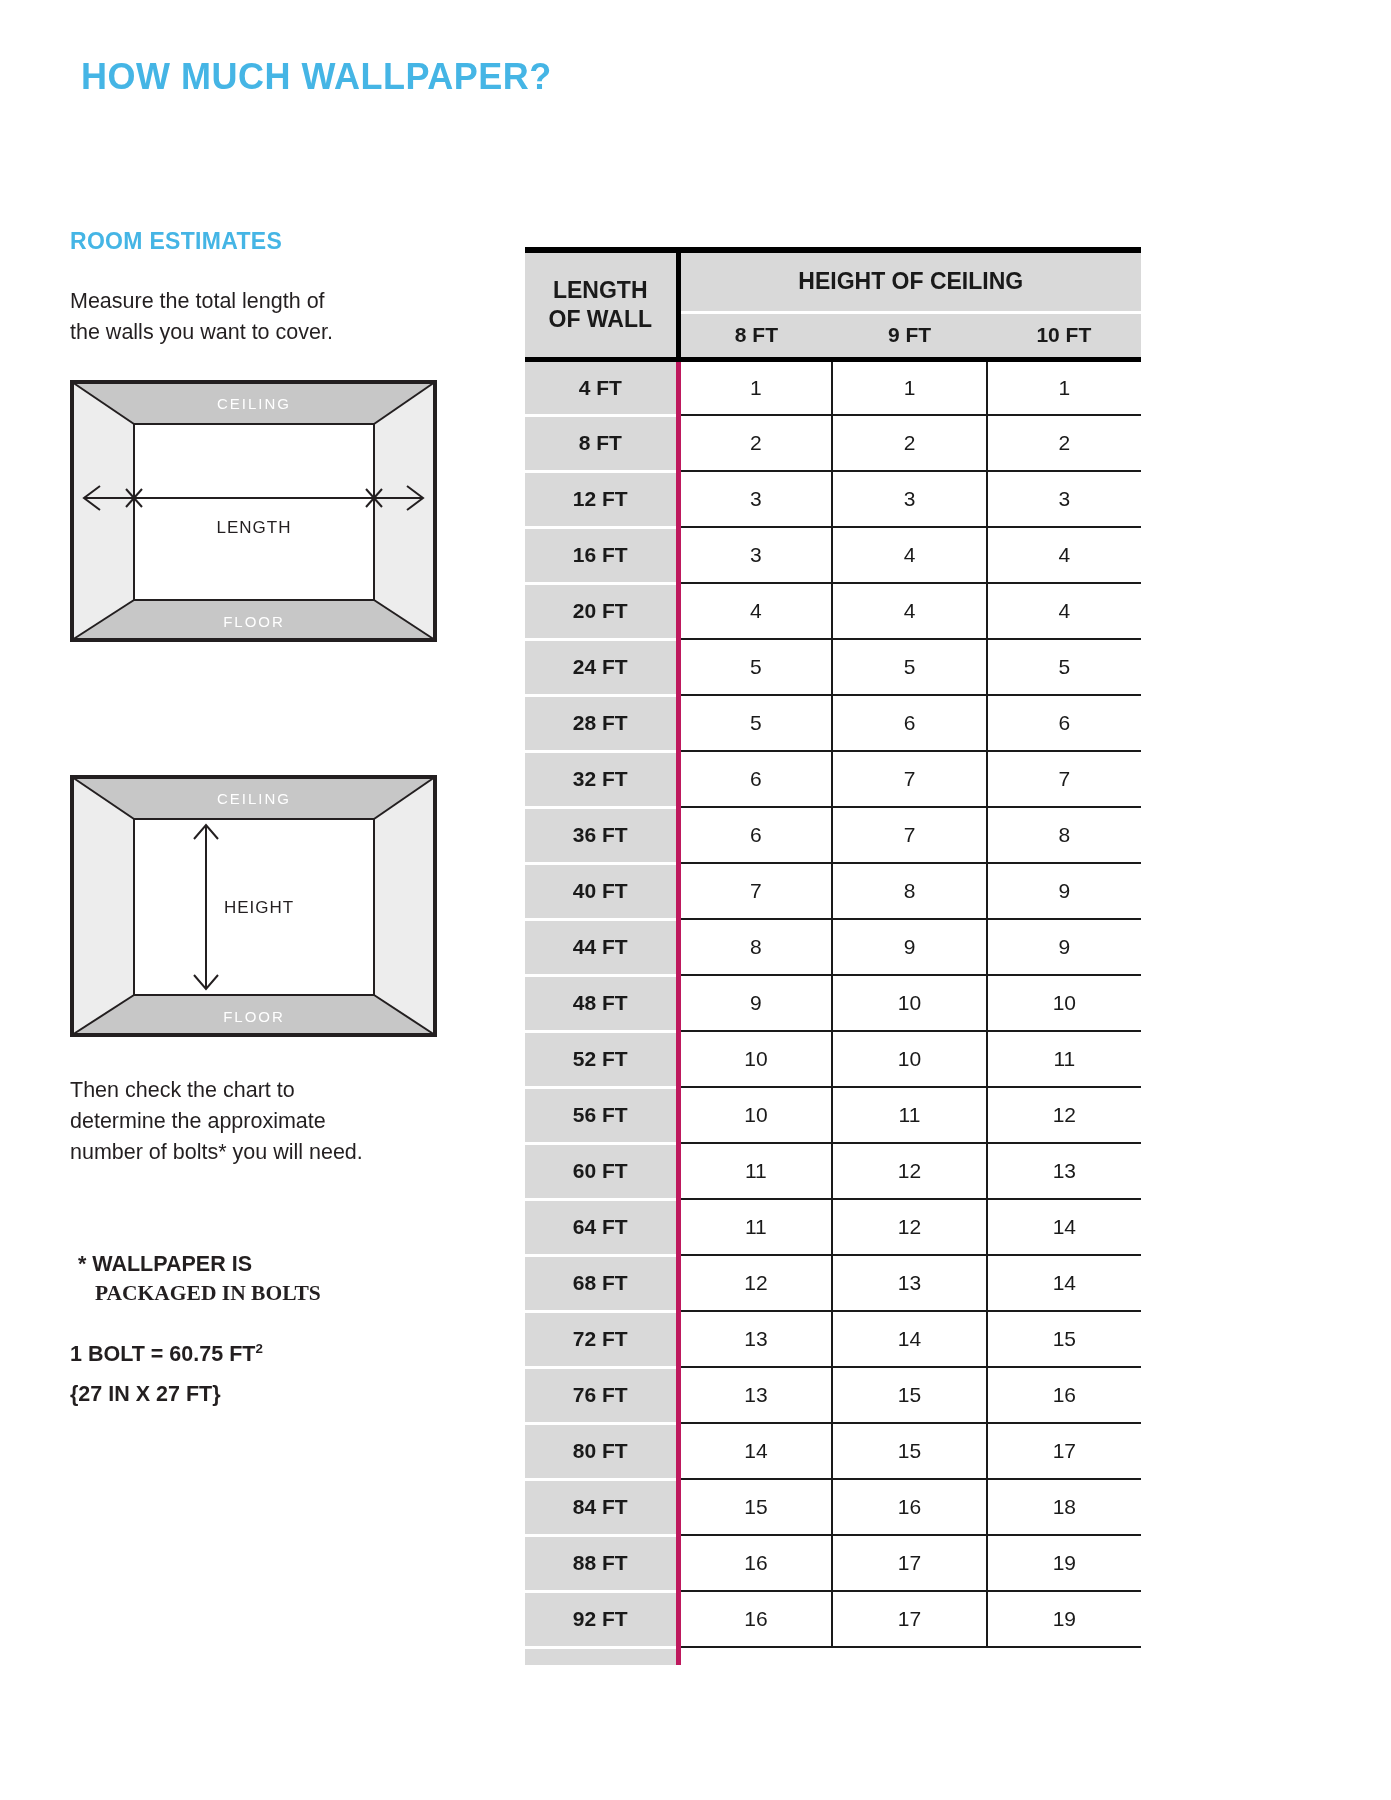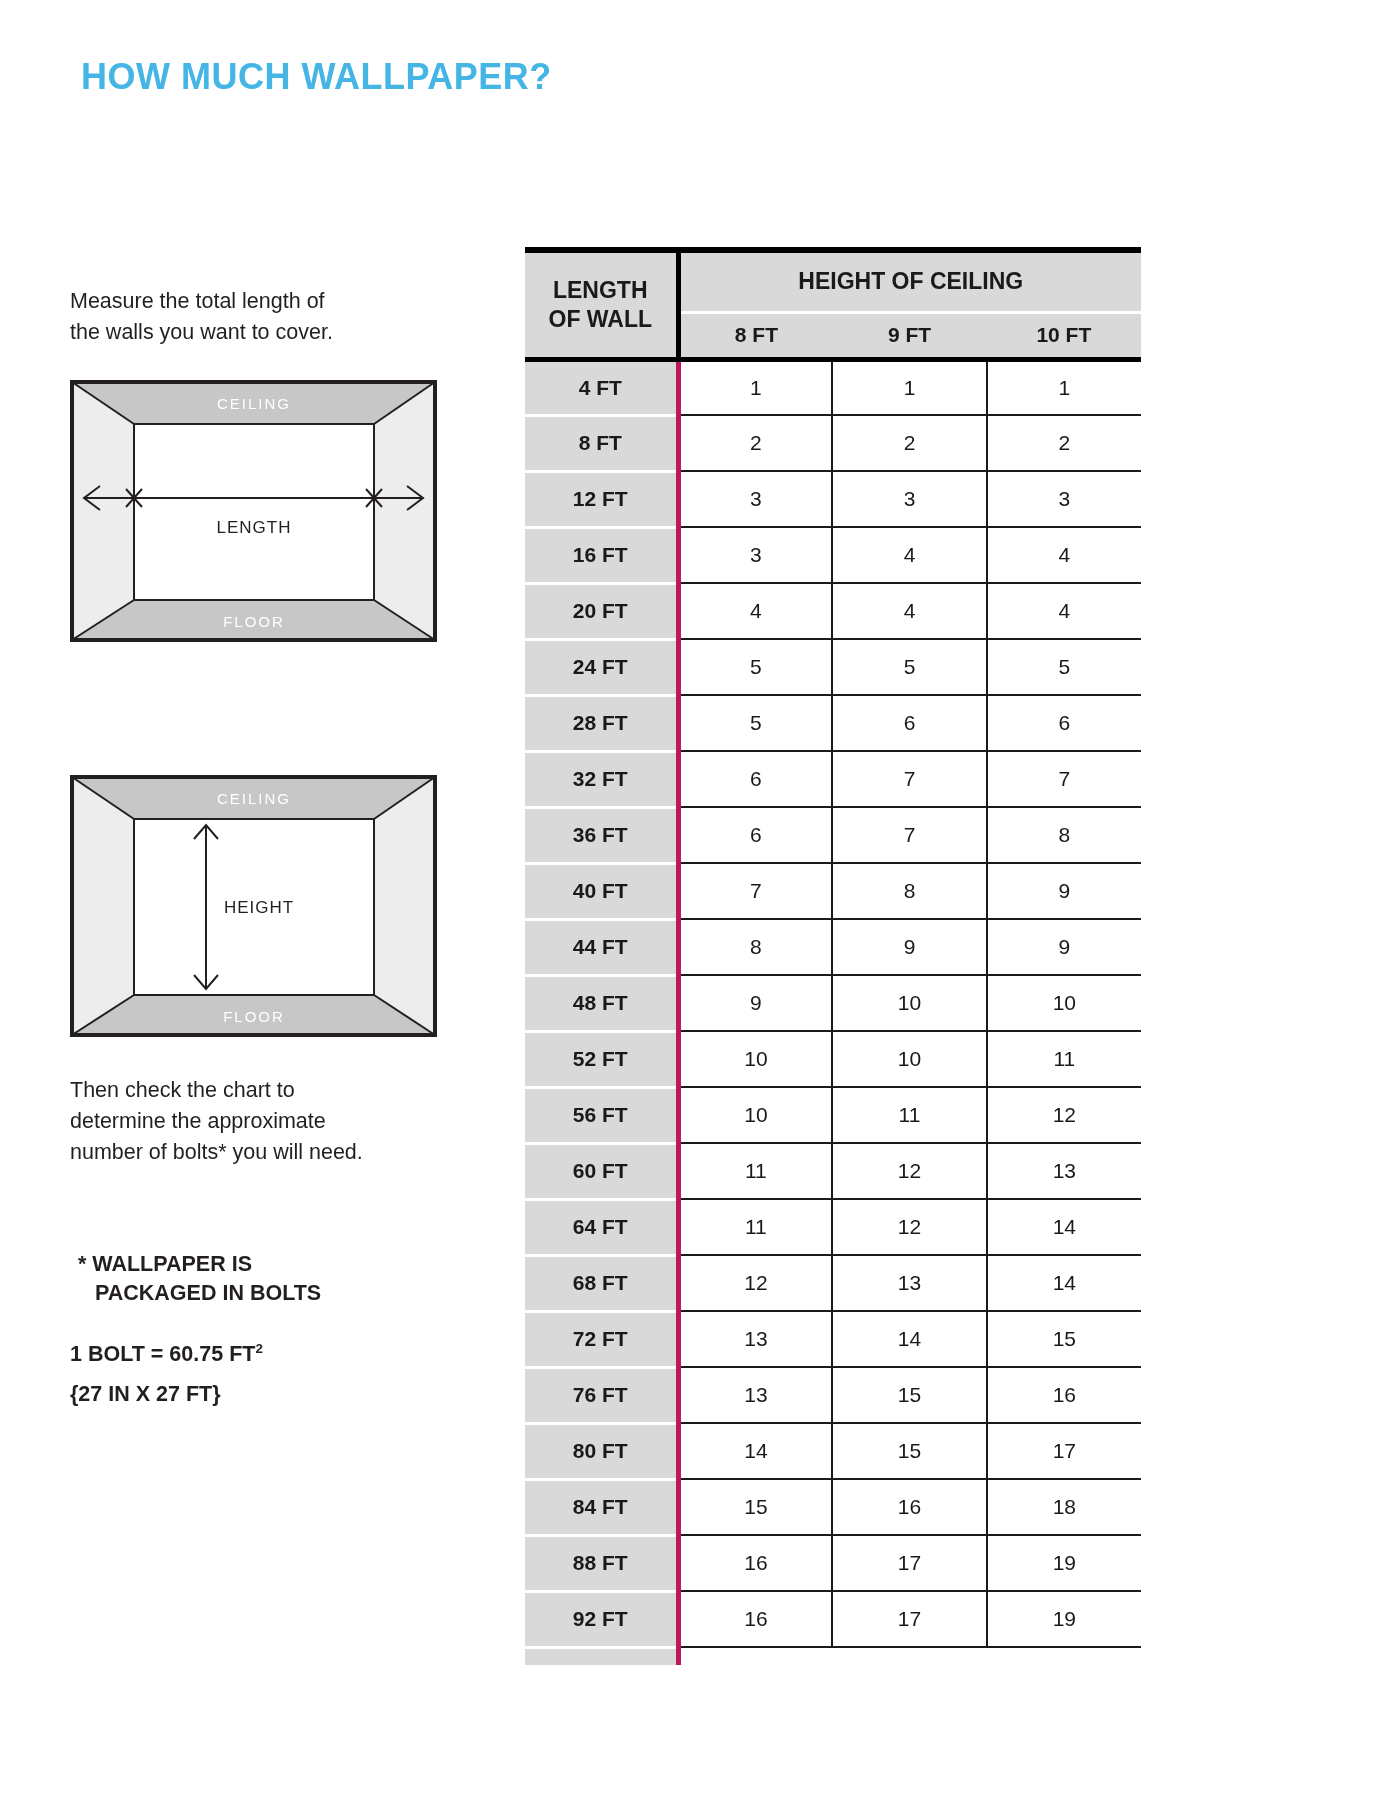--- a/index.html
+++ b/index.html
@@ -24,21 +24,21 @@
   }
   .right-col .section-heading { text-align:center; }
 
   .body-text { position:absolute; left:0; font-size:21.5px; line-height:1.44; color:#231f20; }
   .pos-para1 { top:58px; }
   .pos-diagram1 { position:absolute; left:0; top:152px; }
   .pos-para2 { top:452px; }
   .pos-diagram2 { position:absolute; left:0; top:547px; }
   .pos-para3 { top:847px; }
   .footnote { position:absolute; left:8px; top:1022px; font-size:21.5px; font-weight:700; line-height:1.35; }
-  .footnote .indent { padding-left:17px; }
+  .footnote .indent { padding-left:17px;font-family:Liberation Serif, serif; }
   .bolt-info { position:absolute; left:0; top:1112px; font-size:21.5px; font-weight:700; line-height:1.3; }
   .bolt-info .dims { margin-top:12px; }
   sup { font-size:0.62em; vertical-align:super; }
 
   svg text { font-family:"Liberation Sans", sans-serif; }
 
   
   .bolt-table {
     border-collapse:collapse; width:616px; table-layout:fixed;
     margin-top:19px; border-top:6px solid #000;
@@ -70,20 +70,21 @@
   .bolt-table tbody td + td { border-left:2px solid #1a1a1a; }
   .bolt-table tr.table-footer th.rowhead { height:18px; border-bottom:none; }
   .bolt-table tr.table-footer td { border:none; height:18px; background:#fff; }
 </style>
 </head>
 <body>
 
 <h1 class="page-title">HOW MUCH WALLPAPER?</h1>
 
 <div class="left-col">
+  <h2 class="section-heading">ROOM ESTIMATES</h2>
 
   <div class="body-text pos-para1">
     <div>Measure the total length of</div>
     <div>the walls you want to cover.</div>
   </div>
 
   <div class="pos-diagram1">
     <svg width="367" height="262" viewBox="0 0 367 262">
       <polygon points="2,2 64,44 64,220 2,260" fill="#ededed"></polygon>
       <polygon points="365,2 304,44 304,220 365,260" fill="#ededed"></polygon>

